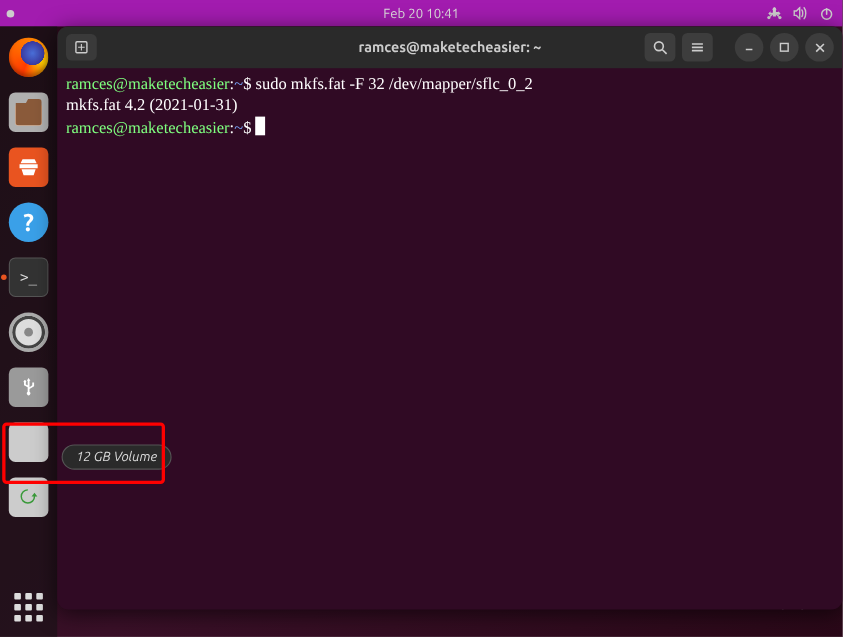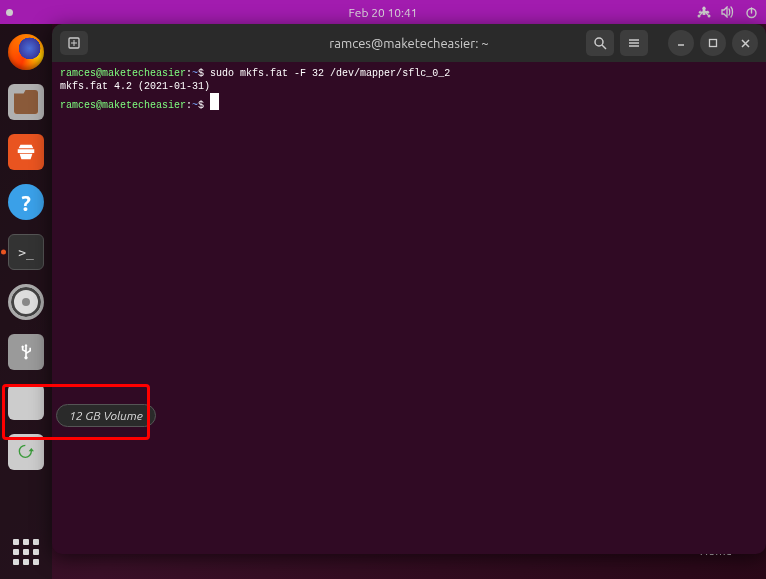--- a/index.html
+++ b/index.html
@@ -55,26 +55,26 @@
   
   .home-folder { position:absolute; right:28px; bottom:22px; text-align:center; color:#eee; font-size:12px; cursor:pointer; }
   .home-folder .fld { width:44px; height:38px; background:#c8704a; border-radius:5px; margin:0 auto 6px; position:relative; box-shadow: 0 2px 6px rgba(0,0,0,0.5); }
   .home-folder .fld::before { content:""; position:absolute; top:-6px; left:2px; width:18px; height:8px; background:#a85a38; border-radius:3px 3px 0 0; }
   .home-folder .fld svg { position:absolute; top:10px; left:13px; width:18px; height:18px; fill:#8a4a30; }
 
   
   .termwin { position:absolute; left:52px; top:24px; right:0; height:530px; background:#300a24; border-radius:10px; overflow:hidden; box-shadow:0 4px 20px rgba(0,0,0,0.6); display:flex; flex-direction:column; }
   .term-titlebar { height:38px; background:#2a2a2a; display:flex; align-items:center; padding:0 8px; color:#ccc; font-size:13px; position:relative; }
   .term-titlebar .tab-btn { width:28px; height:24px; background:#3a3a3a; border-radius:5px; display:flex; align-items:center; justify-content:center; cursor:pointer; }
-  .term-titlebar .title { position:absolute; left:50%; transform:translateX(-50%); font-weight:400; }
+  .term-titlebar .title { position:absolute; left:50%; transform:translateX(-50%); font-weight:700; }
   .term-titlebar .right-ctrls { margin-left:auto; display:flex; align-items:center; gap:6px; }
   .circ-btn { width:26px; height:26px; border-radius:50%; background:#3d3d3d; display:flex; align-items:center; justify-content:center; cursor:pointer; color:#ccc; font-size:13px; }
   .sq-btn { width:28px; height:26px; border-radius:5px; background:#3d3d3d; display:flex; align-items:center; justify-content:center; cursor:pointer; color:#ccc; }
 
-  .term-body { flex:1; padding:6px 8px; font-family: Liberation Mono, monospace; font-size:10px; line-height:1.25; color:#fff; white-space:pre; }
+  .term-body { flex:1; padding:6px 8px; font-family: Liberation Serif, serif; font-size:15px; line-height:1.25; color:#fff; white-space:pre; }
   .prompt-user { color:#7fff7f; }
   .prompt-colon { color:#fff; }
   .prompt-path { color:#7aa8ff; }
   .cursor { display:inline-block; width:9px; height:17px; background:#fff; vertical-align:-2px; }
 </style>
 </head>
 <body>
 
 <div class="topbar">
   <div class="left">

